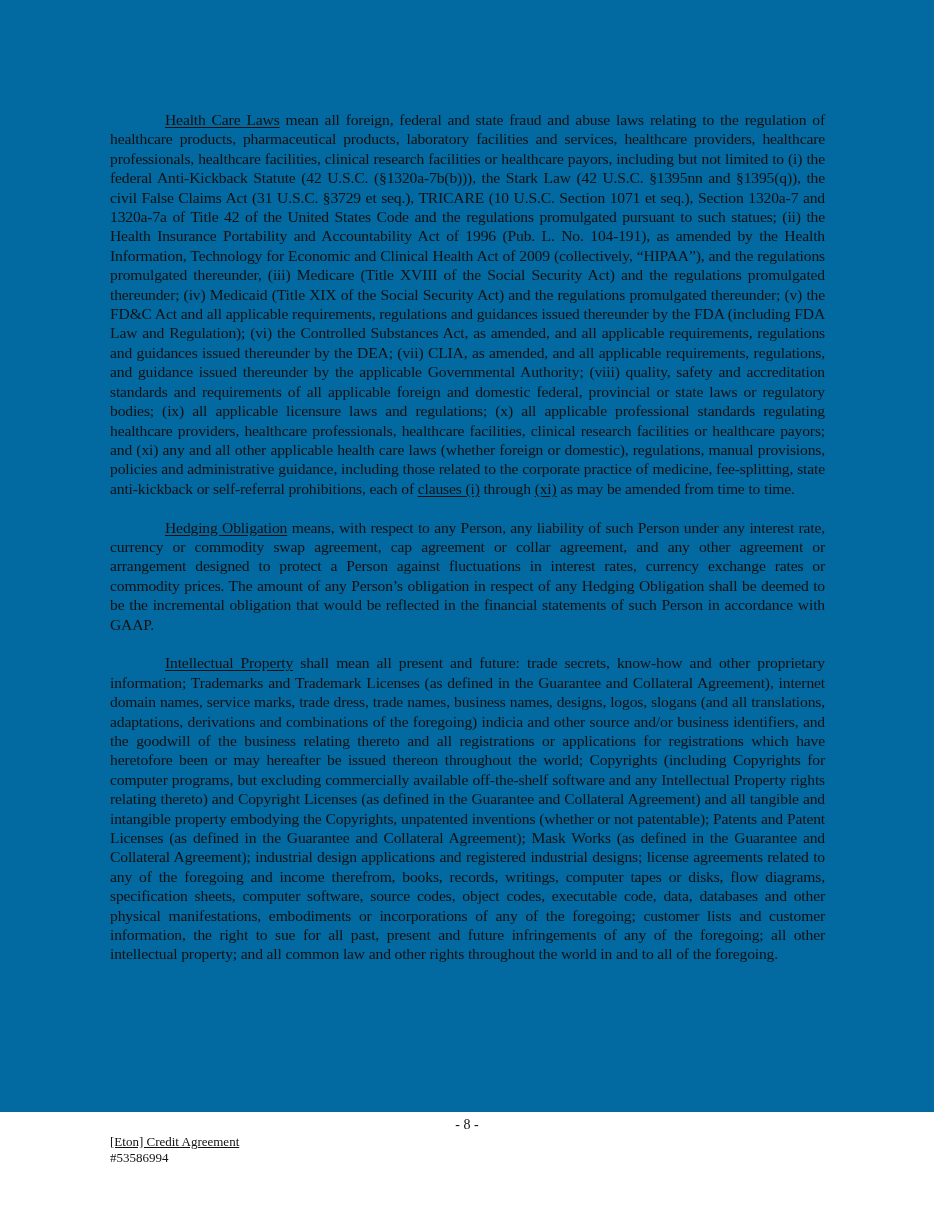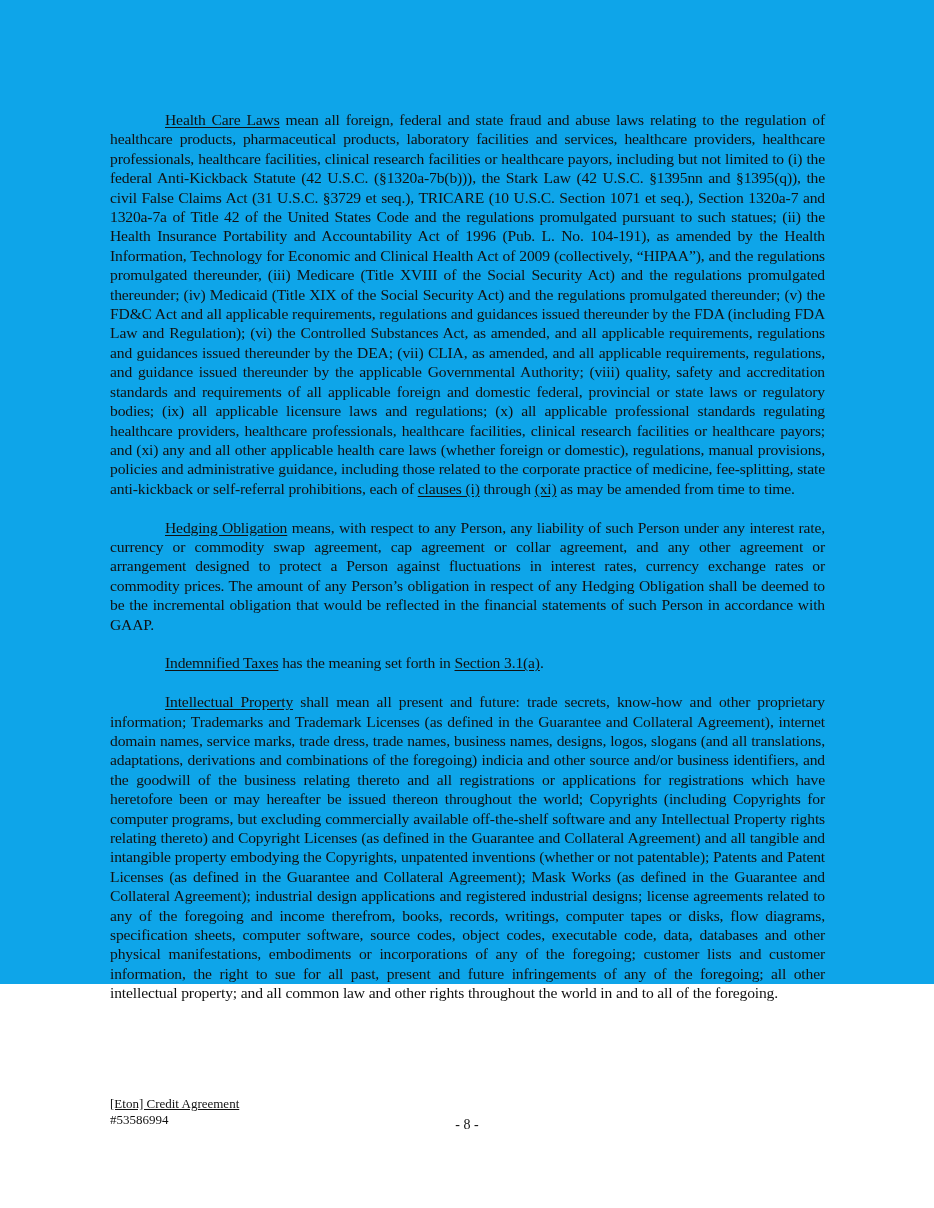--- a/index.html
+++ b/index.html
@@ -1,19 +1,19 @@
 <!DOCTYPE html>
 <html><head>
 <meta charset="utf-8">
 <style>
   html, body { margin: 0; padding: 0; background: #ffffff; }
   body { width: 934px; height: 1208px; position: relative; overflow: hidden; }
   .page {
-    position: absolute; left: 0; top: 0; width: 934px; height: 984px;
-    background: #0ea5e9; color: #111111;
+    position: absolute; left: 0; top: 0; width: 934px; height: 1112px;
+    background: #0369a1; color: #111111;
     font-family: "Liberation Serif", "DejaVu Serif", serif;
   }
   .body-text {
     position: absolute; left: 110px; top: 110px; width: 715px;
   }
   .para {
     margin: 0 0 19.4px 0;
     font-size: 15.6px;
     line-height: 19.4px;
     text-align: justify;
@@ -22,38 +22,37 @@
     word-spacing: 0px;
   }
   .term { text-decoration: underline; text-underline-offset: 2px; }
   .ref { text-decoration: underline; text-underline-offset: 2px; }
   .page-number {
     position: absolute; left: 0; width: 934px; top: 1116px;
     text-align: center; font-size: 14px; line-height: 18px;
     font-family: "Liberation Serif", "DejaVu Serif", serif; color: #111;
   }
   .footer {
-    position: absolute; left: 110px; top: 1096px;
+    position: absolute; left: 110px; top: 1134px;
     font-size: 13px; line-height: 16px; color: #111;
     font-family: "Liberation Serif", "DejaVu Serif", serif;
   }
   .footer .doc-title { text-decoration: underline; display: block; }
   .footer .doc-number { display: block; }
 </style>
 </head>
 <body>
 
 <div class="page">
   <div class="body-text">
 
     <p class="para"><span class="term">Health Care Laws</span><span> mean all foreign, federal and state fraud and abuse laws relating to the regulation of healthcare products, pharmaceutical products, laboratory facilities and services, healthcare providers, healthcare professionals, healthcare facilities, clinical research facilities or healthcare payors, including but not limited to (i) the federal Anti-Kickback Statute (42 U.S.C. (§1320a-7b(b))), the Stark Law (42 U.S.C. §1395nn and §1395(q)), the civil False Claims Act (31 U.S.C. §3729 et seq.), TRICARE (10 U.S.C. Section 1071 et seq.), Section 1320a-7 and 1320a-7a of Title 42 of the United States Code and the regulations promulgated pursuant to such statues; (ii) the Health Insurance Portability and Accountability Act of 1996 (Pub. L. No. 104-191), as amended by the Health Information, Technology for Economic and Clinical Health Act of 2009 (collectively, “HIPAA”), and the regulations promulgated thereunder, (iii) Medicare (Title XVIII of the Social Security Act) and the regulations promulgated thereunder; (iv) Medicaid (Title XIX of the Social Security Act) and the regulations promulgated thereunder; (v) the FD&amp;C Act and all applicable requirements, regulations and guidances issued thereunder by the FDA (including FDA Law and Regulation); (vi) the Controlled Substances Act, as amended, and all applicable requirements, regulations and guidances issued thereunder by the DEA; (vii) CLIA, as amended, and all applicable requirements, regulations, and guidance issued thereunder by the applicable Governmental Authority; (viii) quality, safety and accreditation standards and requirements of all applicable foreign and domestic federal, provincial or state laws or regulatory bodies; (ix) all applicable licensure laws and regulations; (x) all applicable professional standards regulating healthcare providers, healthcare professionals, healthcare facilities, clinical research facilities or healthcare payors; and (xi) any and all other applicable health care laws (whether foreign or domestic), regulations, manual provisions, policies and administrative guidance, including those related to the corporate practice of medicine, fee-splitting, state anti-kickback or self-referral prohibitions, each of </span><span class="ref">clauses (i)</span><span> through </span><span class="ref">(xi)</span><span> as may be amended from time to time.</span></p>
 
     <p class="para"><span class="term">Hedging Obligation</span><span> means, with respect to any Person, any liability of such Person under any interest rate, currency or commodity swap agreement, cap agreement or collar agreement, and any other agreement or arrangement designed to protect a Person against fluctuations in interest rates, currency exchange rates or commodity prices.  The amount of any Person’s obligation in respect of any Hedging Obligation shall be deemed to be the incremental obligation that would be reflected in the financial statements of such Person in accordance with GAAP.</span></p>
 
-    <p class="para"><span class="term">Indemnified Taxes</span><span> has the meaning set forth in </span><span class="ref">Section 3.1(a)</span><span>.</span></p>
 
     <p class="para"><span class="term">Intellectual Property</span><span> shall mean all present and future: trade secrets, know-how and other proprietary information; Trademarks and Trademark Licenses (as defined in the Guarantee and Collateral Agreement), internet domain names, service marks, trade dress, trade names, business names, designs, logos, slogans (and all translations, adaptations, derivations and combinations of the foregoing) indicia and other source and/or business identifiers, and the goodwill of the business relating thereto and all registrations or applications for registrations which have heretofore been or may hereafter be issued thereon throughout the world; Copyrights (including Copyrights for computer programs, but excluding commercially available off-the-shelf software and any Intellectual Property rights relating thereto) and Copyright Licenses (as defined in the Guarantee and Collateral Agreement) and all tangible and intangible property embodying the Copyrights, unpatented inventions (whether or not patentable); Patents and Patent Licenses (as defined in the Guarantee and Collateral Agreement); Mask Works (as defined in the Guarantee and Collateral Agreement); industrial design applications and registered industrial designs; license agreements related to any of the foregoing and income therefrom, books, records, writings, computer tapes or disks, flow diagrams, specification sheets, computer software, source codes, object codes, executable code, data, databases and other physical manifestations, embodiments or incorporations of any of the foregoing; customer lists and customer information, the right to sue for all past, present and future infringements of any of the foregoing; all other intellectual property; and all common law and other rights throughout the world in and to all of the foregoing.</span></p>
 
   </div>
 
   <div class="page-number">- 8 -</div>
 
   <div class="footer">
     <span class="doc-title">[Eton] Credit Agreement</span>
     <span class="doc-number">#53586994</span>

